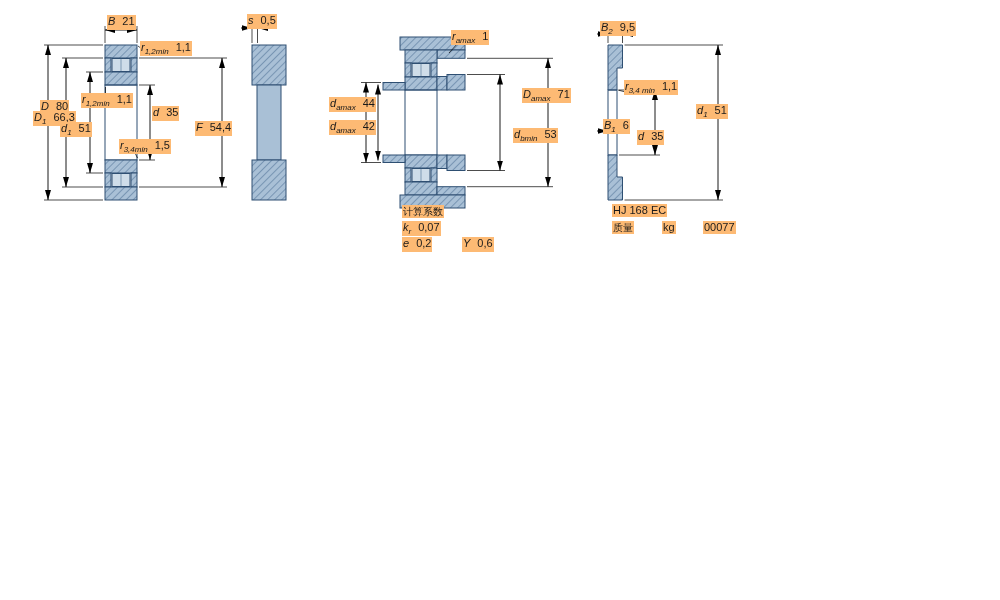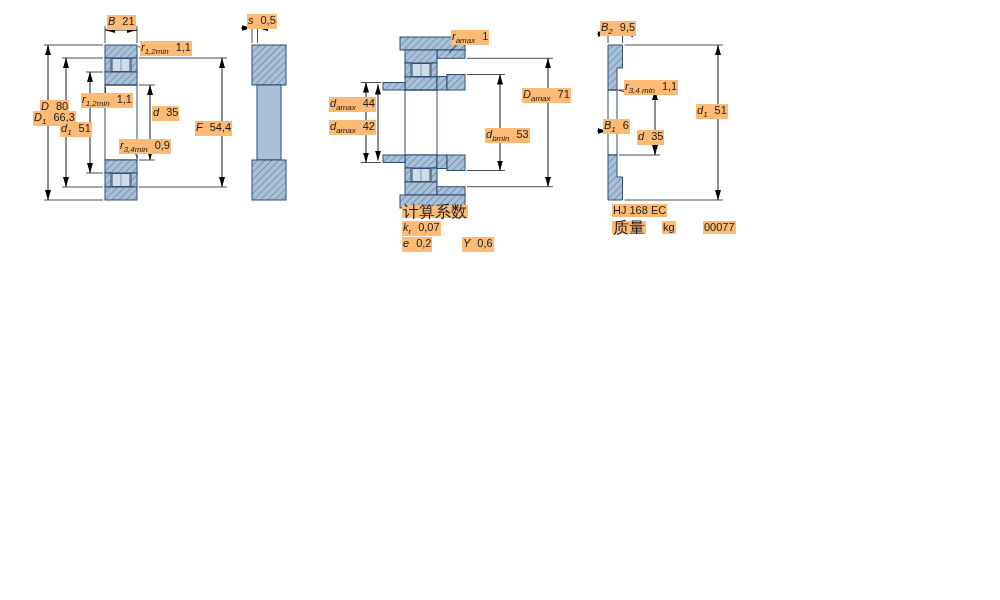--- a/index.html
+++ b/index.html
@@ -13,21 +13,21 @@
   .c { stroke:var(--hatch,#486b90); stroke-width:0.6; }
   .d,.e,.ldr { stroke:var(--dim_line,#000); fill:none; }
   .d { stroke-width:0.9; }
   .e,.ldr { stroke-width:0.7; }
   .mk { fill:var(--dim_line,#000); }
   .lbl { position:absolute; font-size:11px; line-height:13px; color:var(--text,#1a1a1a);
          white-space:nowrap; background:#fdba74; padding:0 1px; }
   .lbl .sym { font-style:italic; }
   .lbl sub { font-size:8px; font-style:italic; line-height:1; }
   .lbl .v { margin-left:7px; }
-  .cjk { font-size:16px; }
+  .cjk { font-size:10px; }
 </style>
 </head>
 <body>
 
 <div class="canvas">
 
 <svg width="1000" height="600" viewBox="0 0 1000 600">
   <defs>
     <pattern id="hp" patternUnits="userSpaceOnUse" width="5" height="5" patternTransform="rotate(45)">
       <rect width="5" height="5" fill="#a9c0d6"></rect>
@@ -150,28 +150,28 @@
   </g>
 </svg>
 
 <div class="lbl" style="left:107px;top:15px"><span class="sym">B</span><sub></sub><span class="v">21</span></div>
 <div class="lbl" style="left:140px;top:41px"><span class="sym">r</span><sub>1,2min</sub><span class="v">1,1</span></div>
 <div class="lbl" style="left:40px;top:100px"><span class="sym">D</span><sub></sub><span class="v">80</span></div>
 <div class="lbl" style="left:33px;top:111px"><span class="sym">D</span><sub>1</sub><span class="v">66,3</span></div>
 <div class="lbl" style="left:81px;top:93px"><span class="sym">r</span><sub>1,2min</sub><span class="v">1,1</span></div>
 <div class="lbl" style="left:60px;top:122px"><span class="sym">d</span><sub>1</sub><span class="v">51</span></div>
 <div class="lbl" style="left:152px;top:106px"><span class="sym">d</span><sub></sub><span class="v">35</span></div>
-<div class="lbl" style="left:119px;top:139px"><span class="sym">r</span><sub>3,4min</sub><span class="v">0,9</span></div>
+<div class="lbl" style="left:119px;top:139px"><span class="sym">r</span><sub>3,4min</sub><span class="v">1,5</span></div>
 <div class="lbl" style="left:195px;top:121px"><span class="sym">F</span><sub></sub><span class="v">54,4</span></div>
 <div class="lbl" style="left:247px;top:14px"><span class="sym">s</span><sub></sub><span class="v">0,5</span></div>
 <div class="lbl" style="left:451px;top:30px"><span class="sym">r</span><sub>amax</sub><span class="v">1</span></div>
 <div class="lbl" style="left:329px;top:97px"><span class="sym">d</span><sub>amax</sub><span class="v">44</span></div>
 <div class="lbl" style="left:329px;top:120px"><span class="sym">d</span><sub>amax</sub><span class="v">42</span></div>
 <div class="lbl" style="left:522px;top:88px"><span class="sym">D</span><sub>amax</sub><span class="v">71</span></div>
-<div class="lbl" style="left:485px;top:128px"><span class="sym">d</span><sub>bmin</sub><span class="v">53</span></div>
+<div class="lbl" style="left:513px;top:128px"><span class="sym">d</span><sub>bmin</sub><span class="v">53</span></div>
 <div class="lbl" style="left:600px;top:21px"><span class="sym">B</span><sub>2</sub><span class="v">9,5</span></div>
 <div class="lbl" style="left:624px;top:80px"><span class="sym">r</span><sub>3,4 min</sub><span class="v">1,1</span></div>
 <div class="lbl" style="left:696px;top:104px"><span class="sym">d</span><sub>1</sub><span class="v">51</span></div>
 <div class="lbl" style="left:603px;top:119px"><span class="sym">B</span><sub>1</sub><span class="v">6</span></div>
 <div class="lbl" style="left:637px;top:130px"><span class="sym">d</span><sub></sub><span class="v">35</span></div>
 
 <div class="lbl cjk" style="left:402px;top:205px">计算系数</div>
 <div class="lbl" style="left:402px;top:221px"><span class="sym">k</span><sub>r</sub><span class="v">0,07</span></div>
 <div class="lbl" style="left:402px;top:237px"><span class="sym">e</span><sub></sub><span class="v">0,2</span></div>
 <div class="lbl" style="left:462px;top:237px"><span class="sym">Y</span><sub></sub><span class="v">0,6</span></div>

